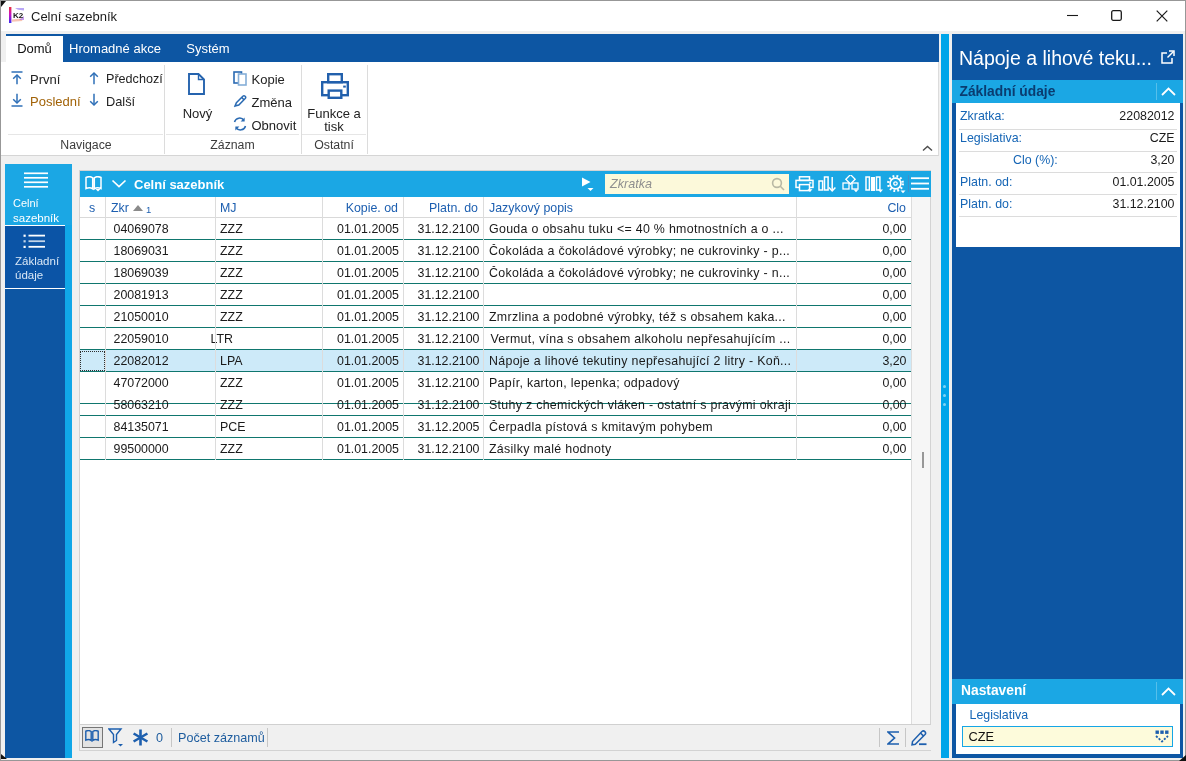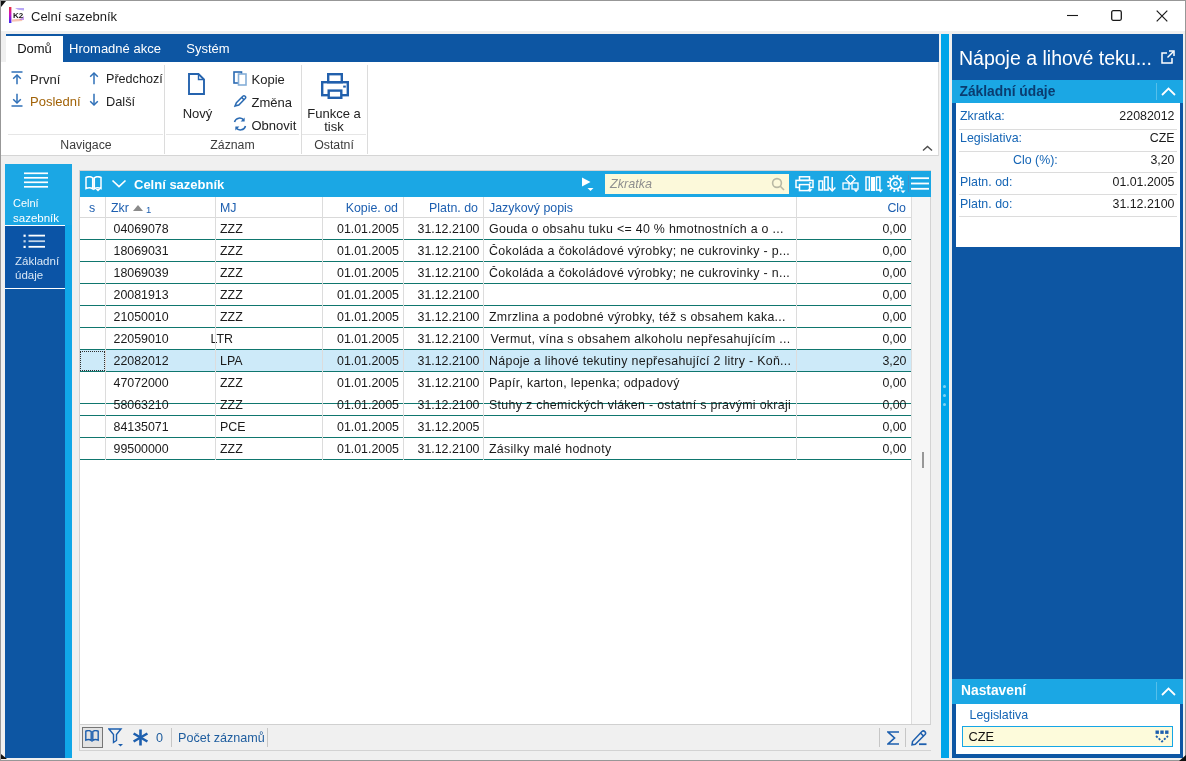--- a/index.html
+++ b/index.html
@@ -317,20 +317,21 @@
 <span class="abs cell ra" style="left:242.5px;top:4px;width:77px;">01.01.2005</span>
 <span class="abs cell ra" style="left:323px;top:4px;width:77px;">31.12.2100</span>
 <span class="abs cell" style="left:409.5px;top:4px;width:303px;white-space:nowrap;overflow:hidden;letter-spacing:0.3px;">Stuhy z chemických vláken - ostatní s pravými okraji</span>
 <span class="abs cell ra" style="left:740px;top:4px;width:87px;">0,00</span>
 </div>
 <div class="abs row" style="left:78.5px;top:415px;width:831.5px;height:22px;">
 <span class="abs cell" style="left:34px;top:4px;">84135071</span>
 <span class="abs cell" style="left:140.5px;top:4px;">PCE</span>
 <span class="abs cell ra" style="left:242.5px;top:4px;width:77px;">01.01.2005</span>
 <span class="abs cell ra" style="left:323px;top:4px;width:77px;">31.12.2005</span>
+<span class="abs cell" style="left:409.5px;top:4px;width:303px;white-space:nowrap;overflow:hidden;letter-spacing:0.3px;">Čerpadla pístová s kmitavým pohybem</span>
 <span class="abs cell ra" style="left:740px;top:4px;width:87px;">0,00</span>
 </div>
 <div class="abs row" style="left:78.5px;top:437px;width:831.5px;height:22px;">
 <span class="abs cell" style="left:34px;top:4px;">99500000</span>
 <span class="abs cell" style="left:140.5px;top:4px;">ZZZ</span>
 <span class="abs cell ra" style="left:242.5px;top:4px;width:77px;">01.01.2005</span>
 <span class="abs cell ra" style="left:323px;top:4px;width:77px;">31.12.2100</span>
 <span class="abs cell" style="left:409.5px;top:4px;width:303px;white-space:nowrap;overflow:hidden;letter-spacing:0.3px;">Zásilky malé hodnoty</span>
 <span class="abs cell ra" style="left:740px;top:4px;width:87px;">0,00</span>
 </div>

